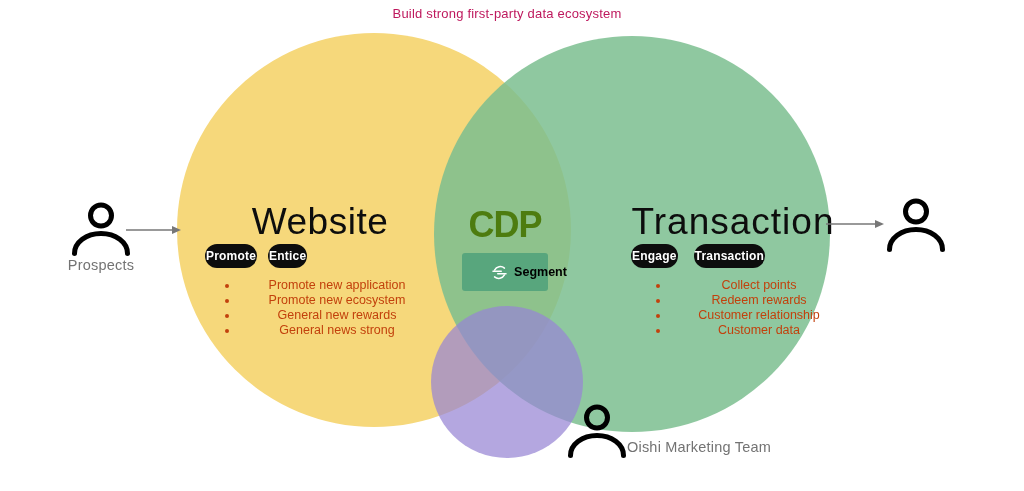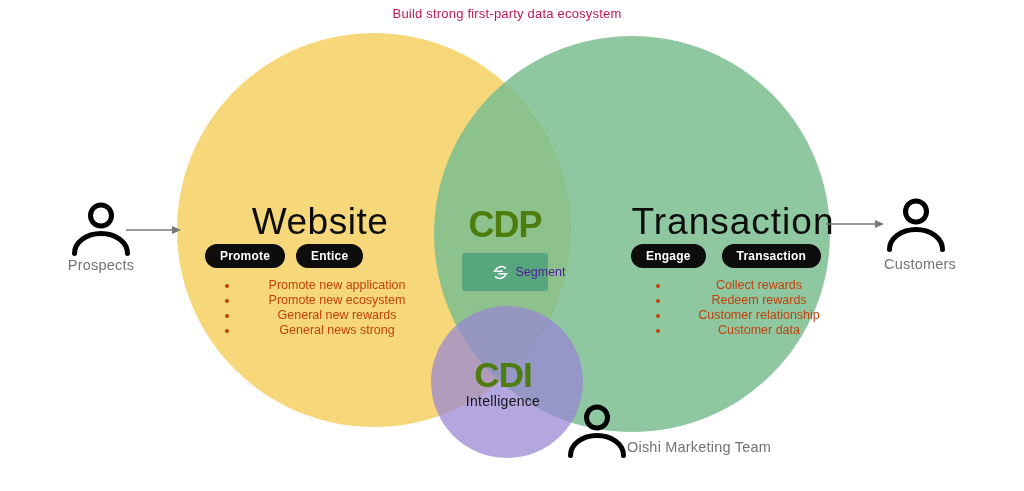--- a/index.html
+++ b/index.html
@@ -35,21 +35,21 @@
   }
   .sec-website { left: 205px; top: 204px; width: 230px; }
   .sec-application { left: 618px; top: 204px; width: 230px; }
   .sec-application h2 { letter-spacing: 1px; }
 
   .pill-row { display: flex; gap: 11px; margin-top: 5px; }
   .sec-application .pill-row { margin-left: 13px; gap: 16px; }
   .pill {
     background: #0d0d0d; color: #ffffff; border-radius: 13px;
     font-size: 12px; font-weight: bold; letter-spacing: 0.2px;
-    padding: 5px 15px; line-height: 14px; white-space: nowrap;
+    padding: 5px 1px; line-height: 14px; white-space: nowrap;
   }
 
   ul.bullets {
     margin-top: 10px; padding-left: 22px; list-style: disc;
     font-size: 12.5px; line-height: 15px; color: #c2410c;
   }
   .sec-website ul.bullets { margin-left: 12px; }
   .sec-application ul.bullets { margin-left: 30px; }
   ul.bullets li { margin-bottom: 0px; }
 
@@ -61,22 +61,22 @@
   .cdp-block h2, .cdi-block h2 {
     font-family: Liberation Sans, sans-serif;
     font-weight: 800; color: #4d7c0f; letter-spacing: -1px;
   }
   .cdp-block h2 { font-size: 36px; line-height: 36px; }
 
   .segment-badge {
     display: inline-flex; align-items: center; justify-content: center;
     gap: 6px; margin-top: 10px;
     width: 86px; height: 38px; border-radius: 3px;
-    background: #58A67D; color: #4c1d95;
-    font-size: 12.5px; font-weight: 400; padding-left: 48px;
+    background: #58A67D; color: #000000;
+    font-size: 12.5px; font-weight: 700; padding-left: 48px;
   }
 
   .cdi-block {
     position: absolute; left: 423px; top: 358px; width: 160px;
     text-align: center;
   }
   .cdi-block h2 { font-size: 35px; line-height: 34px; }
   .cdi-sub { font-size: 14px; color: #141414; margin-top: 1px; letter-spacing: 0.3px; }
 
   
@@ -131,31 +131,27 @@
     </div>
   </div>
 
   <div class="section sec-application">
     <h2>Transaction</h2>
     <div class="pill-row">
       <span class="pill">Engage</span>
       <span class="pill">Transaction</span>
     </div>
     <ul class="bullets">
-      <li>Collect rewards</li>
+      <li>Collect points</li>
       <li>Redeem rewards</li>
       <li>Customer relationship</li>
       <li>Customer data</li>
     </ul>
   </div>
 
-  <div class="cdi-block">
-    <h2>CDI</h2>
-    <div class="cdi-sub">Intelligence</div>
-  </div>
 
   <div class="actor-icon" style="left:72px; top:202px;">
     <svg width="58" height="54" viewBox="0 0 58 54" fill="none" stroke="#000000" stroke-width="5">
       <circle cx="29" cy="13.5" r="10.5"></circle>
       <path d="M 2.5 51.5 A 26.5 20 0 0 1 55.5 51.5" stroke-linecap="round"></path>
     </svg>
   </div>
   <div class="actor-label lbl-prospects">Prospects</div>
 
   <div class="arrow" style="left:126px; top:223px;">
@@ -171,21 +167,20 @@
       <polygon points="49,3 58,7 49,11" fill="#777777"></polygon>
     </svg>
   </div>
 
   <div class="actor-icon" style="left:887px; top:198px;">
     <svg width="58" height="54" viewBox="0 0 58 54" fill="none" stroke="#000000" stroke-width="5">
       <circle cx="29" cy="13.5" r="10.5"></circle>
       <path d="M 2.5 51.5 A 26.5 20 0 0 1 55.5 51.5" stroke-linecap="round"></path>
     </svg>
   </div>
-  <div class="actor-label lbl-customers">Customers</div>
 
   <div class="actor-icon" style="left:568px; top:404px;">
     <svg width="58" height="54" viewBox="0 0 58 54" fill="none" stroke="#000000" stroke-width="5">
       <circle cx="29" cy="13.5" r="10.5"></circle>
       <path d="M 2.5 51.5 A 26.5 20 0 0 1 55.5 51.5" stroke-linecap="round"></path>
     </svg>
   </div>
   <div class="actor-label lbl-team">Oishi Marketing Team</div>
 
 </div>

